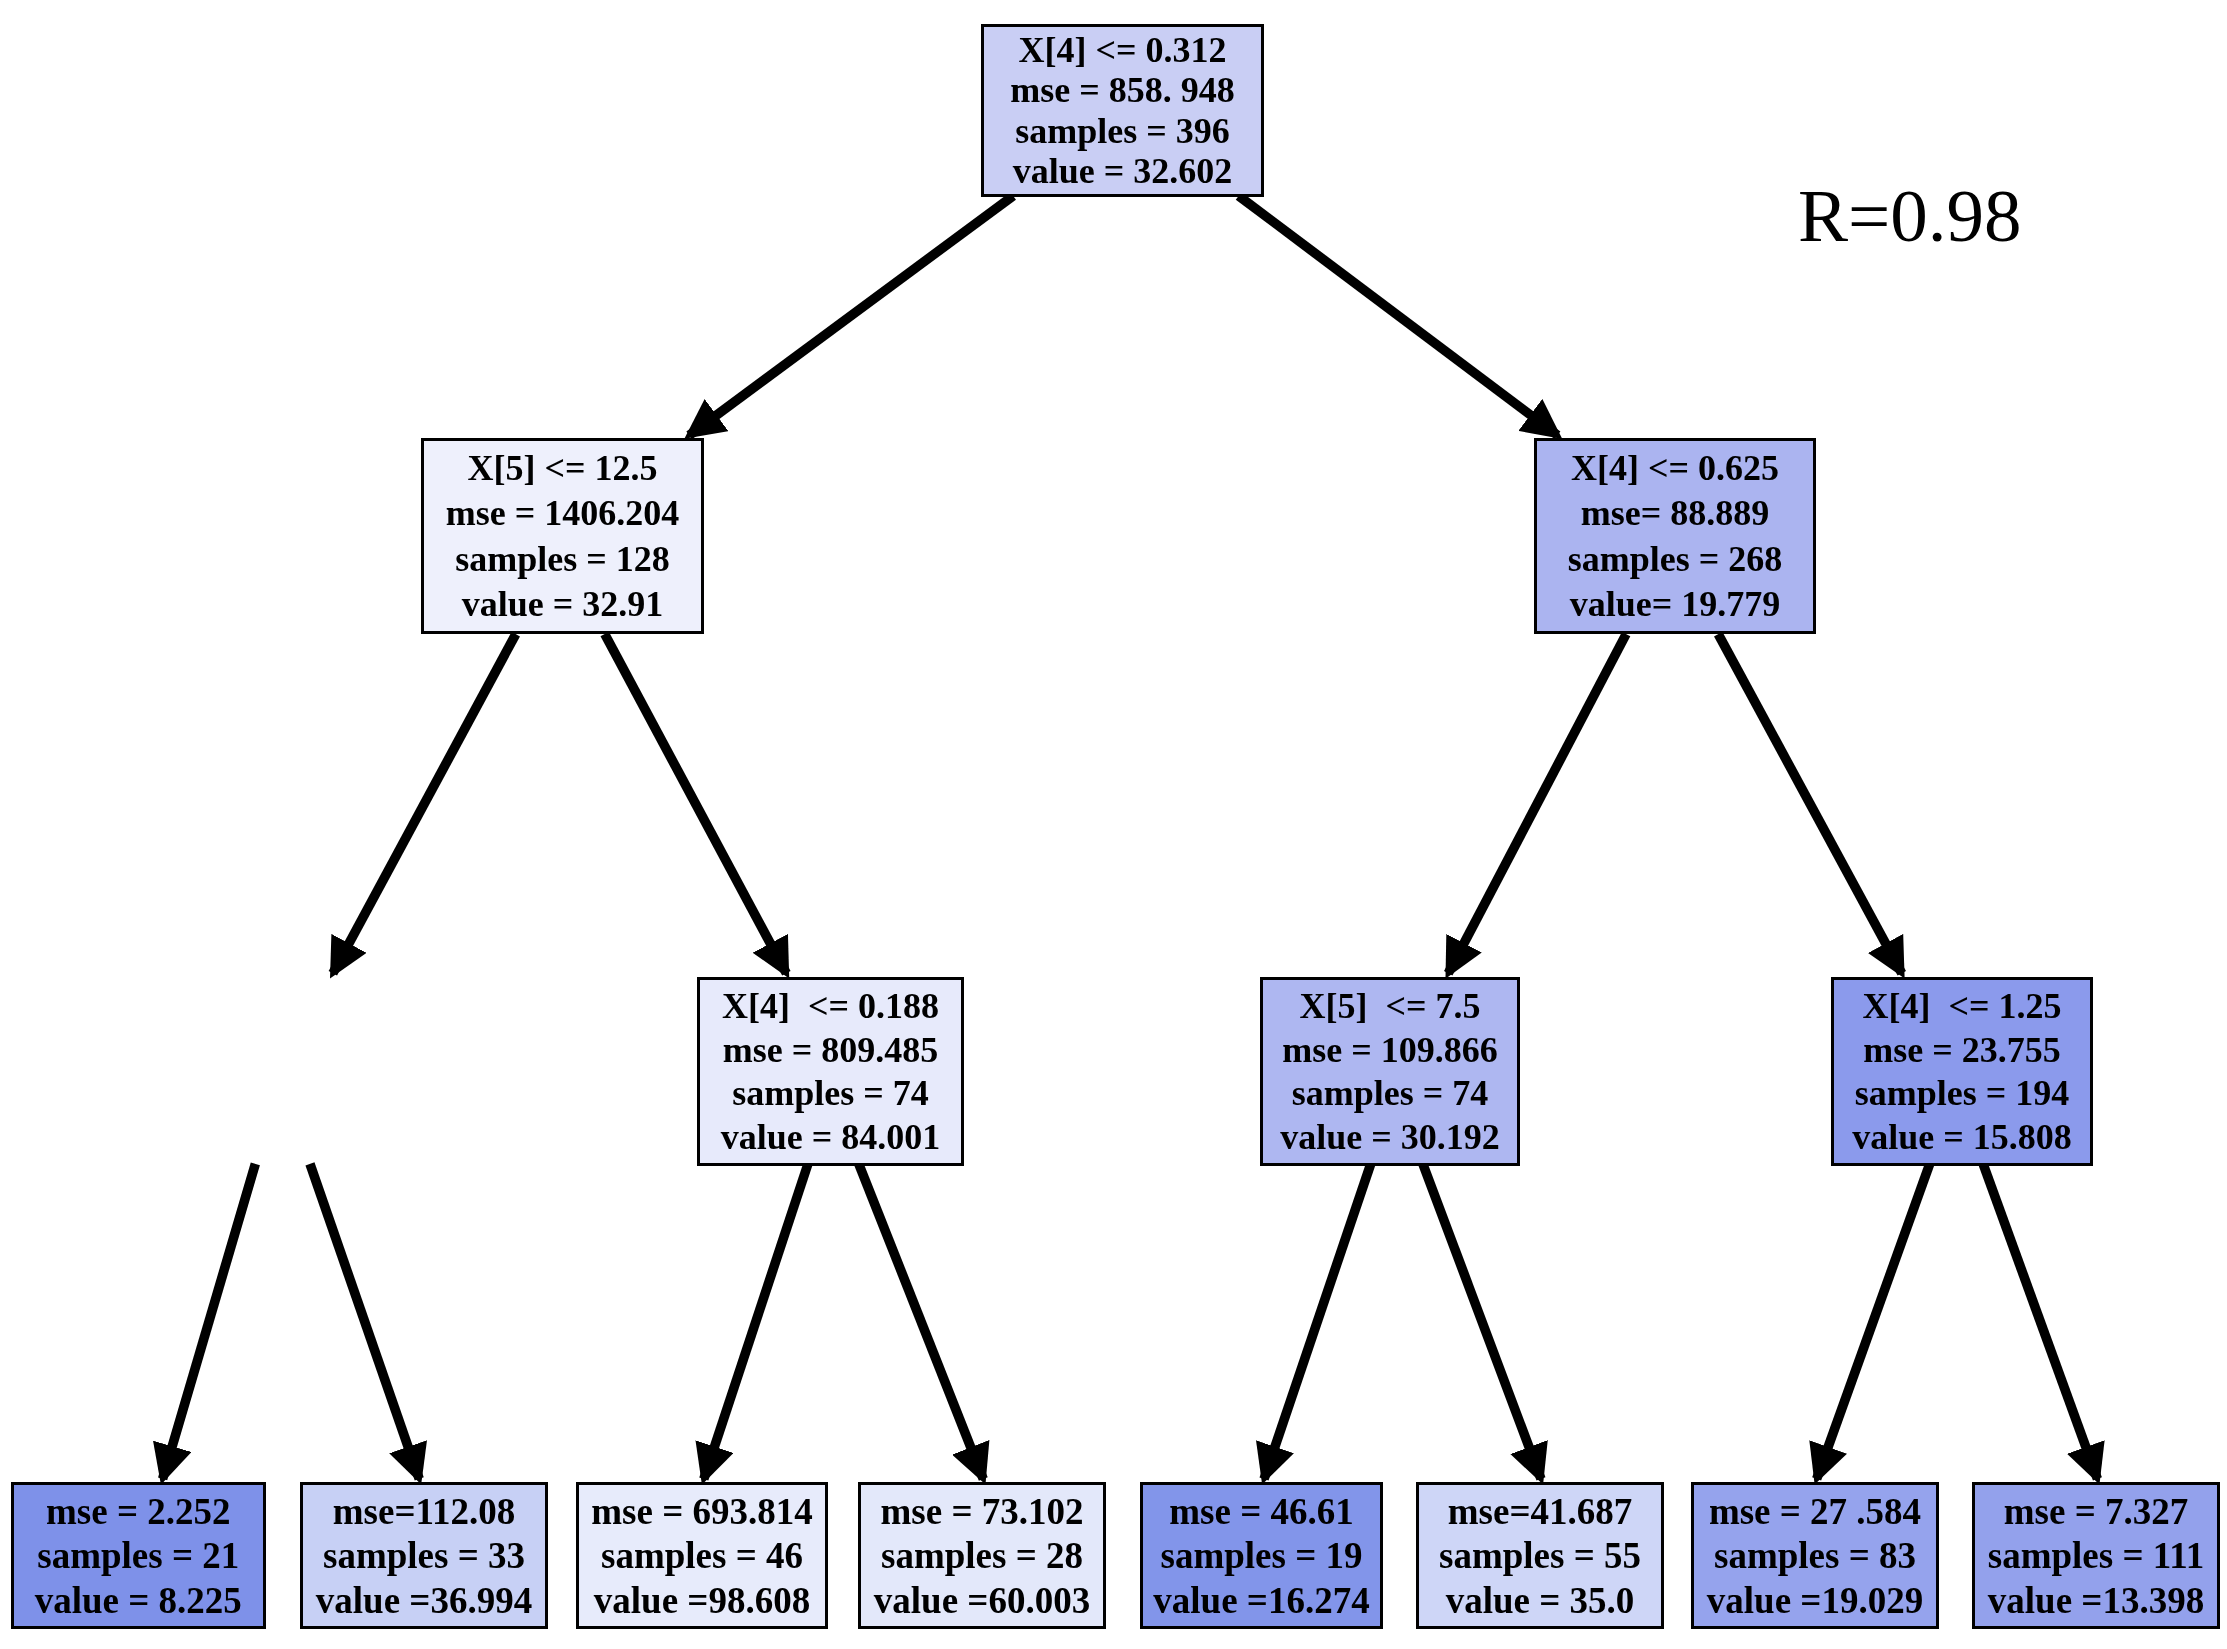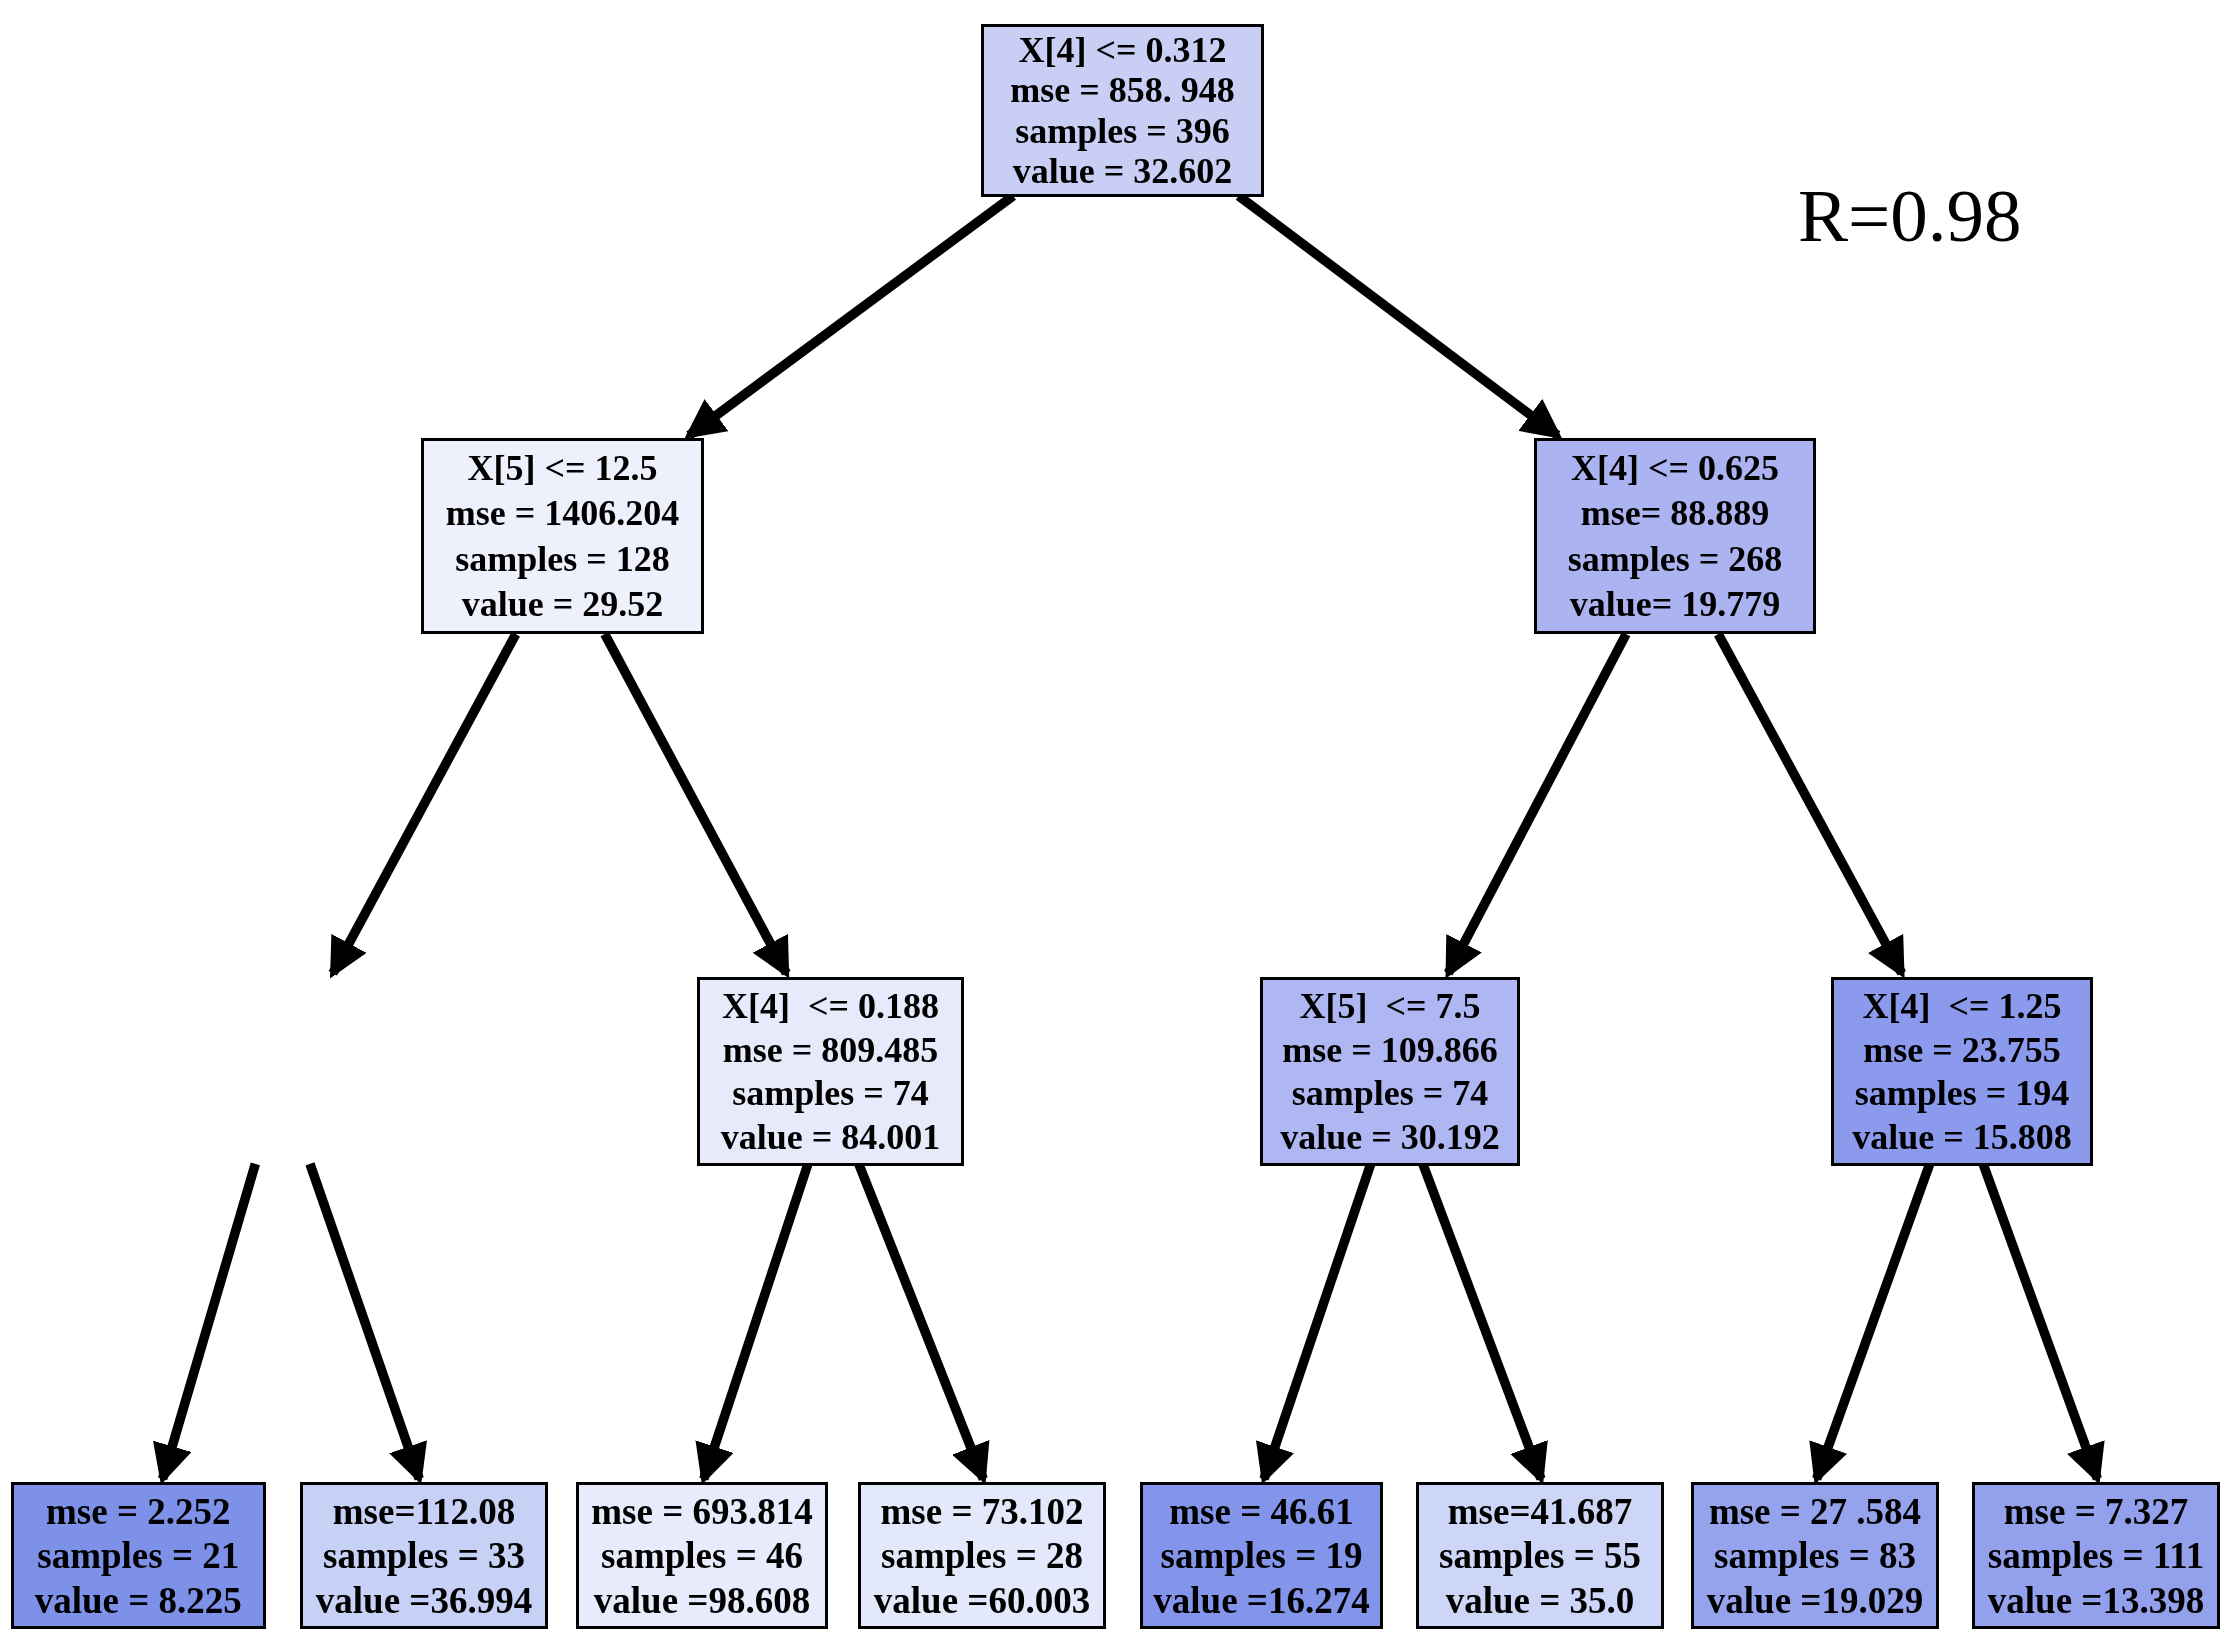--- a/index.html
+++ b/index.html
@@ -75,21 +75,21 @@
     <span class="line">X[4] &lt;= 0.312</span>
     <span class="line">mse = 858. 948</span>
     <span class="line">samples = 396</span>
     <span class="line">value = 32.602</span>
   </div>
 
   <div class="node internal" style="left: 421px; top: 438px; width: 283px; height: 196px; background-color: rgb(238, 240, 252);">
     <span class="line">X[5] &lt;= 12.5</span>
     <span class="line">mse = 1406.204</span>
     <span class="line">samples = 128</span>
-    <span class="line">value = 29.52</span>
+    <span class="line">value = 32.91</span>
   </div>
 
   <div class="node internal" style="left: 1534px; top: 438px; width: 282px; height: 196px; background-color: rgb(171, 180, 240);">
     <span class="line">X[4] &lt;= 0.625</span>
     <span class="line">mse= 88.889</span>
     <span class="line">samples = 268</span>
     <span class="line">value= 19.779</span>
   </div>
 
 

